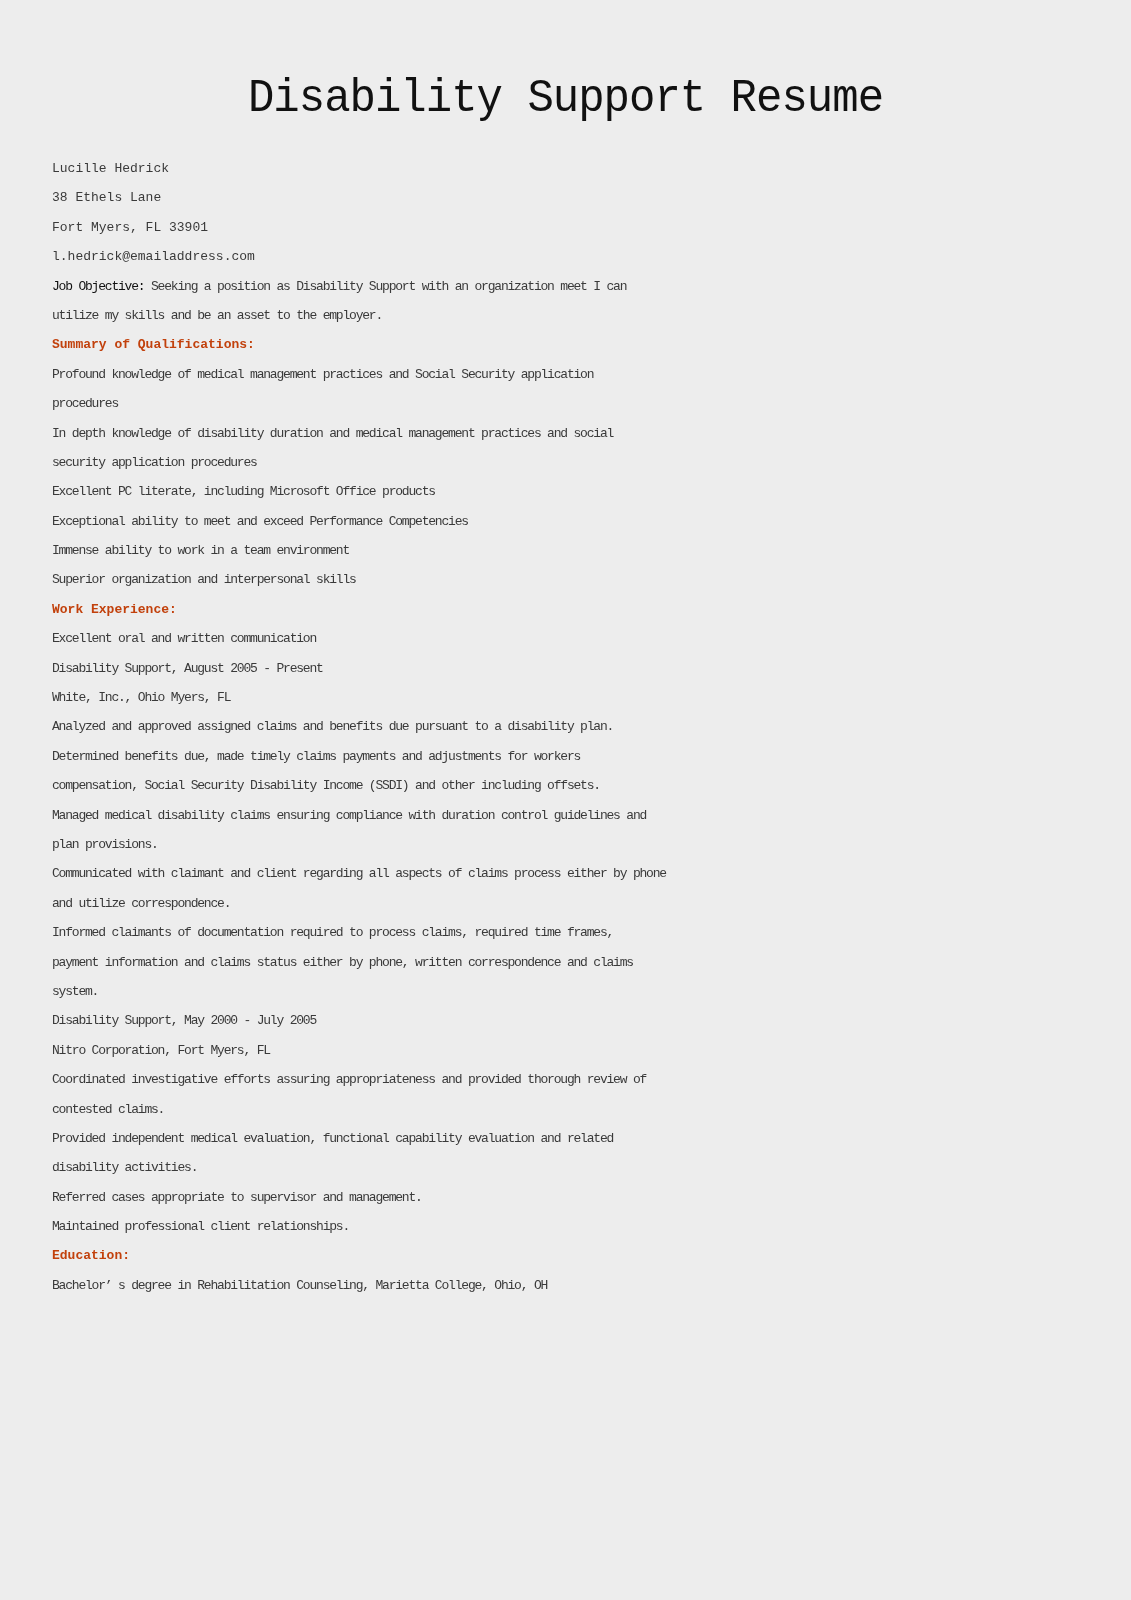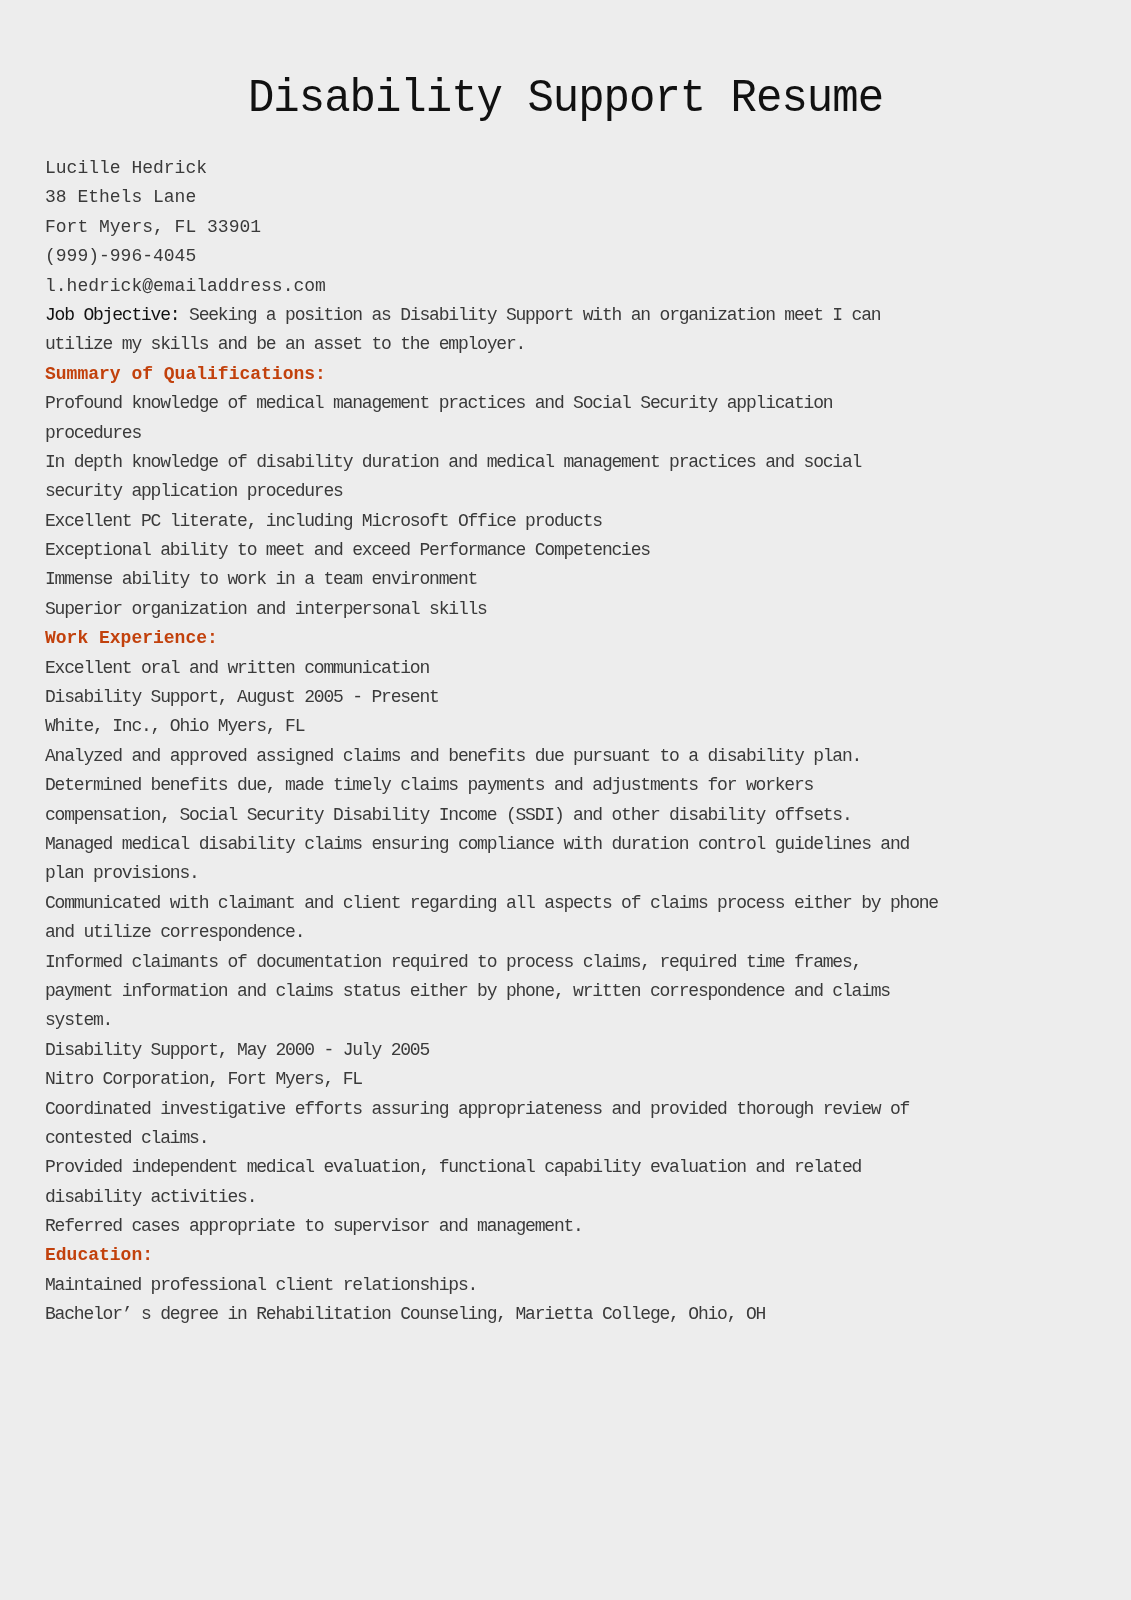--- a/index.html
+++ b/index.html
@@ -28,25 +28,25 @@
       text-align: center;
       font-family: "Liberation Mono", "DejaVu Sans Mono", monospace;
       font-size: 44px;
       line-height: 56px;
       color: #111;
       letter-spacing: -1px;
       transform: scaleY(1.05);
     }
     .body-text {
       position: absolute;
-      left: 45px;
+      left: 52px;
       top: 154px;
       width: 1000px;
       font-family: "Liberation Mono", "DejaVu Sans Mono", monospace;
-      font-size: 18px;
+      font-size: 13px;
       line-height: 29.4px;
       color: #3a3a3a;
     }
     .line {
       white-space: nowrap;
       height: 29.4px;
     }
     .heading {
       font-weight: bold;
       color: #c2410c;
@@ -63,21 +63,20 @@
 <body>
 
 <div class="page">
   <div class="title">Disability Support Resume</div>
 
   <div class="body-text">
 
     <div class="line">Lucille Hedrick</div>
     <div class="line">38 Ethels Lane</div>
     <div class="line">Fort Myers, FL 33901</div>
-    <div class="line">(999)-996-4045</div>
     <div class="line">l.hedrick@emailaddress.com</div>
 
     <div class="line narrow"><span class="label">Job Objective:</span><span> Seeking a position as Disability Support with an organization meet I can</span></div>
     <div class="line narrow">utilize my skills and be an asset to the employer.</div>
 
     <div class="line heading">Summary of Qualifications:</div>
     <div class="line narrow">Profound knowledge of medical management practices and Social Security application</div>
     <div class="line narrow">procedures</div>
     <div class="line narrow">In depth knowledge of disability duration and medical management practices and social</div>
     <div class="line narrow">security application procedures</div>
@@ -86,34 +85,34 @@
     <div class="line narrow">Immense ability to work in a team environment</div>
     <div class="line narrow">Superior organization and interpersonal skills</div>
     <div class="line heading">Work Experience:</div>
 
     <div class="line narrow">Excellent oral and written communication</div>
 
     <div class="line narrow">Disability Support, August 2005 - Present</div>
     <div class="line narrow">White, Inc., Ohio Myers, FL</div>
     <div class="line narrow">Analyzed and approved assigned claims and benefits due pursuant to a disability plan.</div>
     <div class="line narrow">Determined benefits due, made timely claims payments and adjustments for workers</div>
-    <div class="line narrow">compensation, Social Security Disability Income (SSDI) and other disability offsets.</div>
+    <div class="line narrow">compensation, Social Security Disability Income (SSDI) and other including offsets.</div>
     <div class="line narrow">Managed medical disability claims ensuring compliance with duration control guidelines and</div>
     <div class="line narrow">plan provisions.</div>
     <div class="line narrow">Communicated with claimant and client regarding all aspects of claims process either by phone</div>
     <div class="line narrow">and utilize correspondence.</div>
     <div class="line narrow">Informed claimants of documentation required to process claims, required time frames,</div>
     <div class="line narrow">payment information and claims status either by phone, written correspondence and claims</div>
     <div class="line narrow">system.</div>
 
     <div class="line narrow">Disability Support, May 2000 - July 2005</div>
     <div class="line narrow">Nitro Corporation, Fort Myers, FL</div>
     <div class="line narrow">Coordinated investigative efforts assuring appropriateness and provided thorough review of</div>
     <div class="line narrow">contested claims.</div>
     <div class="line narrow">Provided independent medical evaluation, functional capability evaluation and related</div>
     <div class="line narrow">disability activities.</div>
     <div class="line narrow">Referred cases appropriate to supervisor and management.</div>
+    <div class="line narrow">Maintained professional client relationships.</div>
+
     <div class="line heading">Education:</div>
-
-    <div class="line narrow">Maintained professional client relationships.</div>
     <div class="line narrow">Bachelor’ s degree in Rehabilitation Counseling, Marietta College, Ohio, OH</div>
   </div>
 </div>
 
 </body></html>

